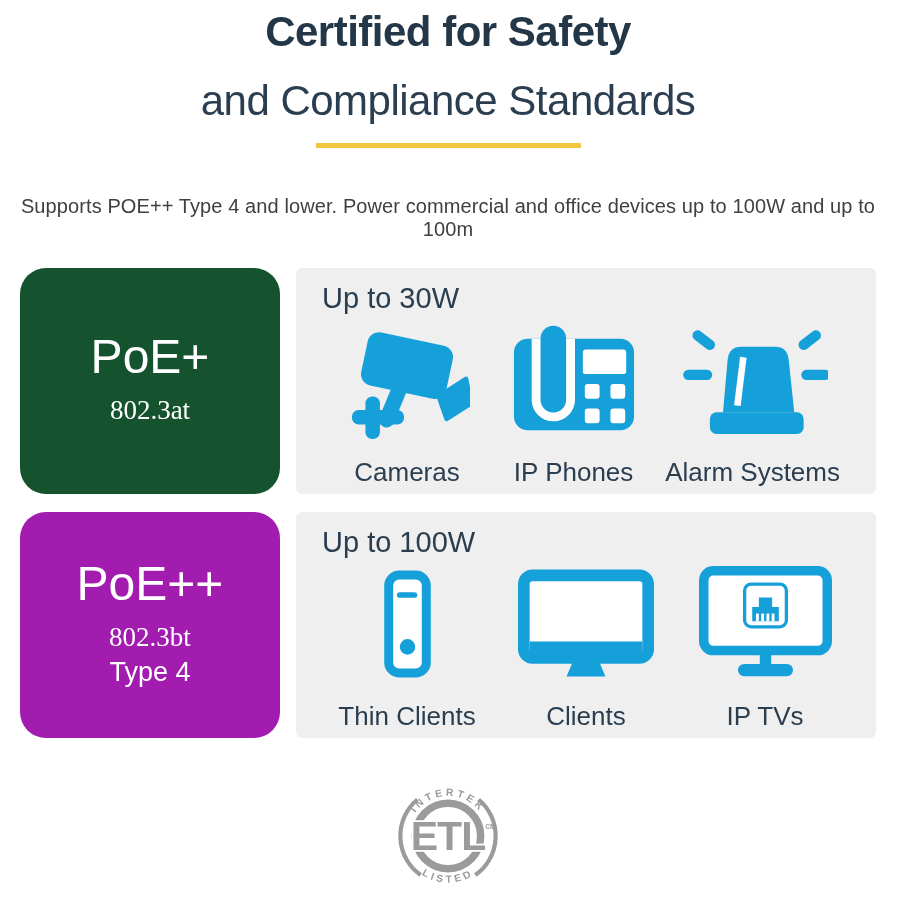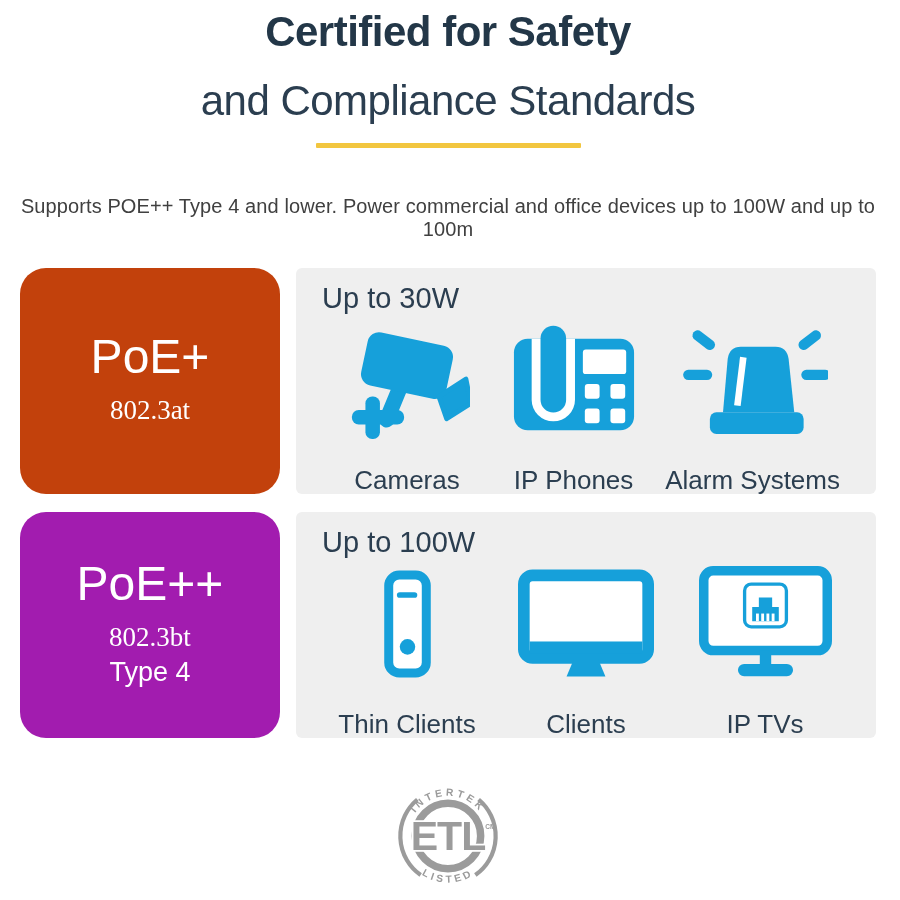--- a/index.html
+++ b/index.html
@@ -13,31 +13,31 @@
   .title2 { text-align:center; font-size:42px; font-weight:400; letter-spacing:-0.5px;
             margin:16px; padding-top:5px; line-height:1.15; color:#2b3e50; }
   .rule   { width:265px; height:5px; background:#f2c63f; margin:17px auto 0; border-radius:1px; }
   .subtitle { text-align:center; font-size:20px; font-weight:400; color:#404040;
               margin:47px 0 0; letter-spacing:0.1px; }
   
   .rows { padding:0 20px; margin-top:27px; }
   .row  { display:flex; gap:16px; height:226px; margin-bottom:18px; }
   .badge { width:260px; flex:none; border-radius:26px; color:#fff;
            display:flex; flex-direction:column; align-items:center; justify-content:center; }
-  .badge-blue { background:#c2410c; }
+  .badge-blue { background:#14532d; }
   .badge-navy { background:#a21caf; }
   .badge-title { font-size:48px; font-weight:400; line-height:1; }
   .badge-sub   { font-size:27px; font-weight:400; line-height:1.3; margin-top:12px; text-align:center;font-family:Liberation Serif, serif; }
   .badge-sub2  { font-size:27px; font-weight:400; line-height:1.3; text-align:center; }
   .panel { flex:1; background:#efefef; border-radius:6px; padding:13px 26px 0; }
   .panel-heading { font-size:29px; color:#2b3e50; line-height:1.2; }
   .panel-items { display:flex; justify-content:space-between; padding:0 10px; margin-top:4px; }
   .panel-item { display:flex; flex-direction:column; align-items:center; min-width:150px; }
   .icon-box { height:122px; display:flex; align-items:flex-end; justify-content:center; }
-  .item-label { font-size:26px; color:#2b3e50; margin-top:24px; white-space:nowrap; }
+  .item-label { font-size:26px; color:#2b3e50; margin-top:16px; white-space:nowrap; }
   
   .etl-wrap { display:flex; justify-content:center; margin-top:42px; }
   .footer-note { text-align:center; font-size:20.5px; color:#8f9aa2; margin-top:24px; }
 </style>
 </head>
 <body>
 
 <div class="page">
 
   <h1 class="title1">Certified for Safety</h1>

